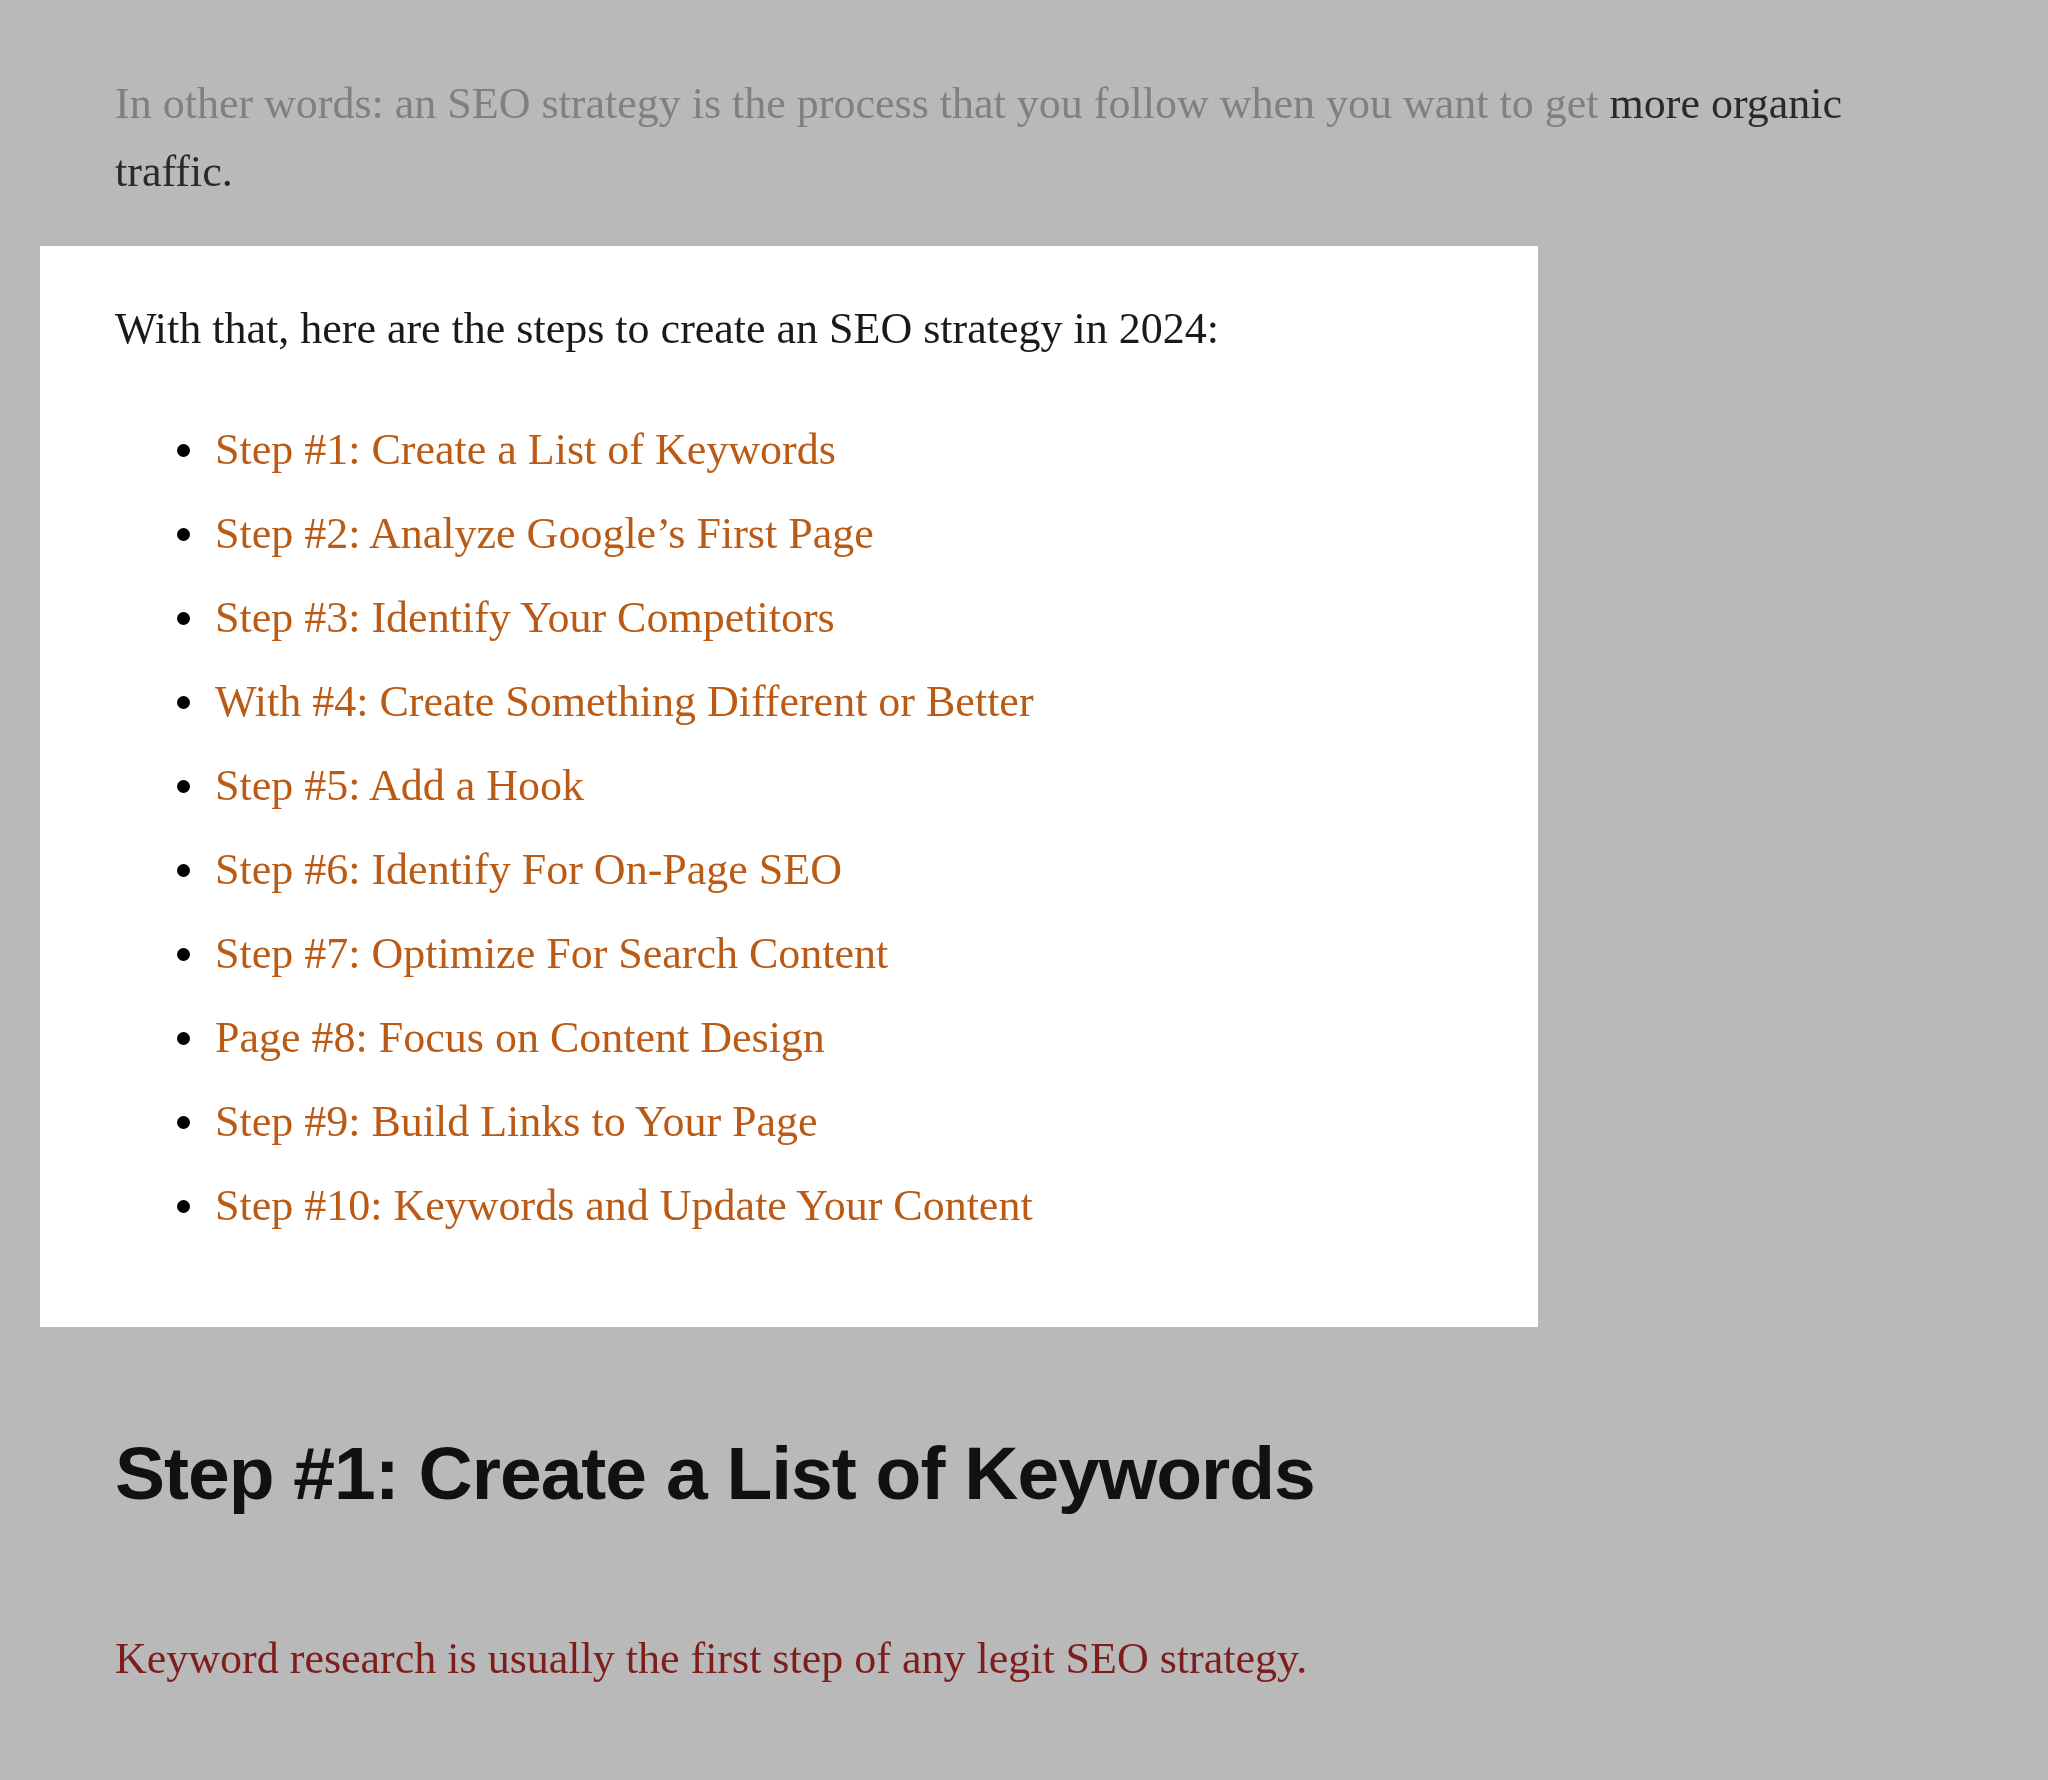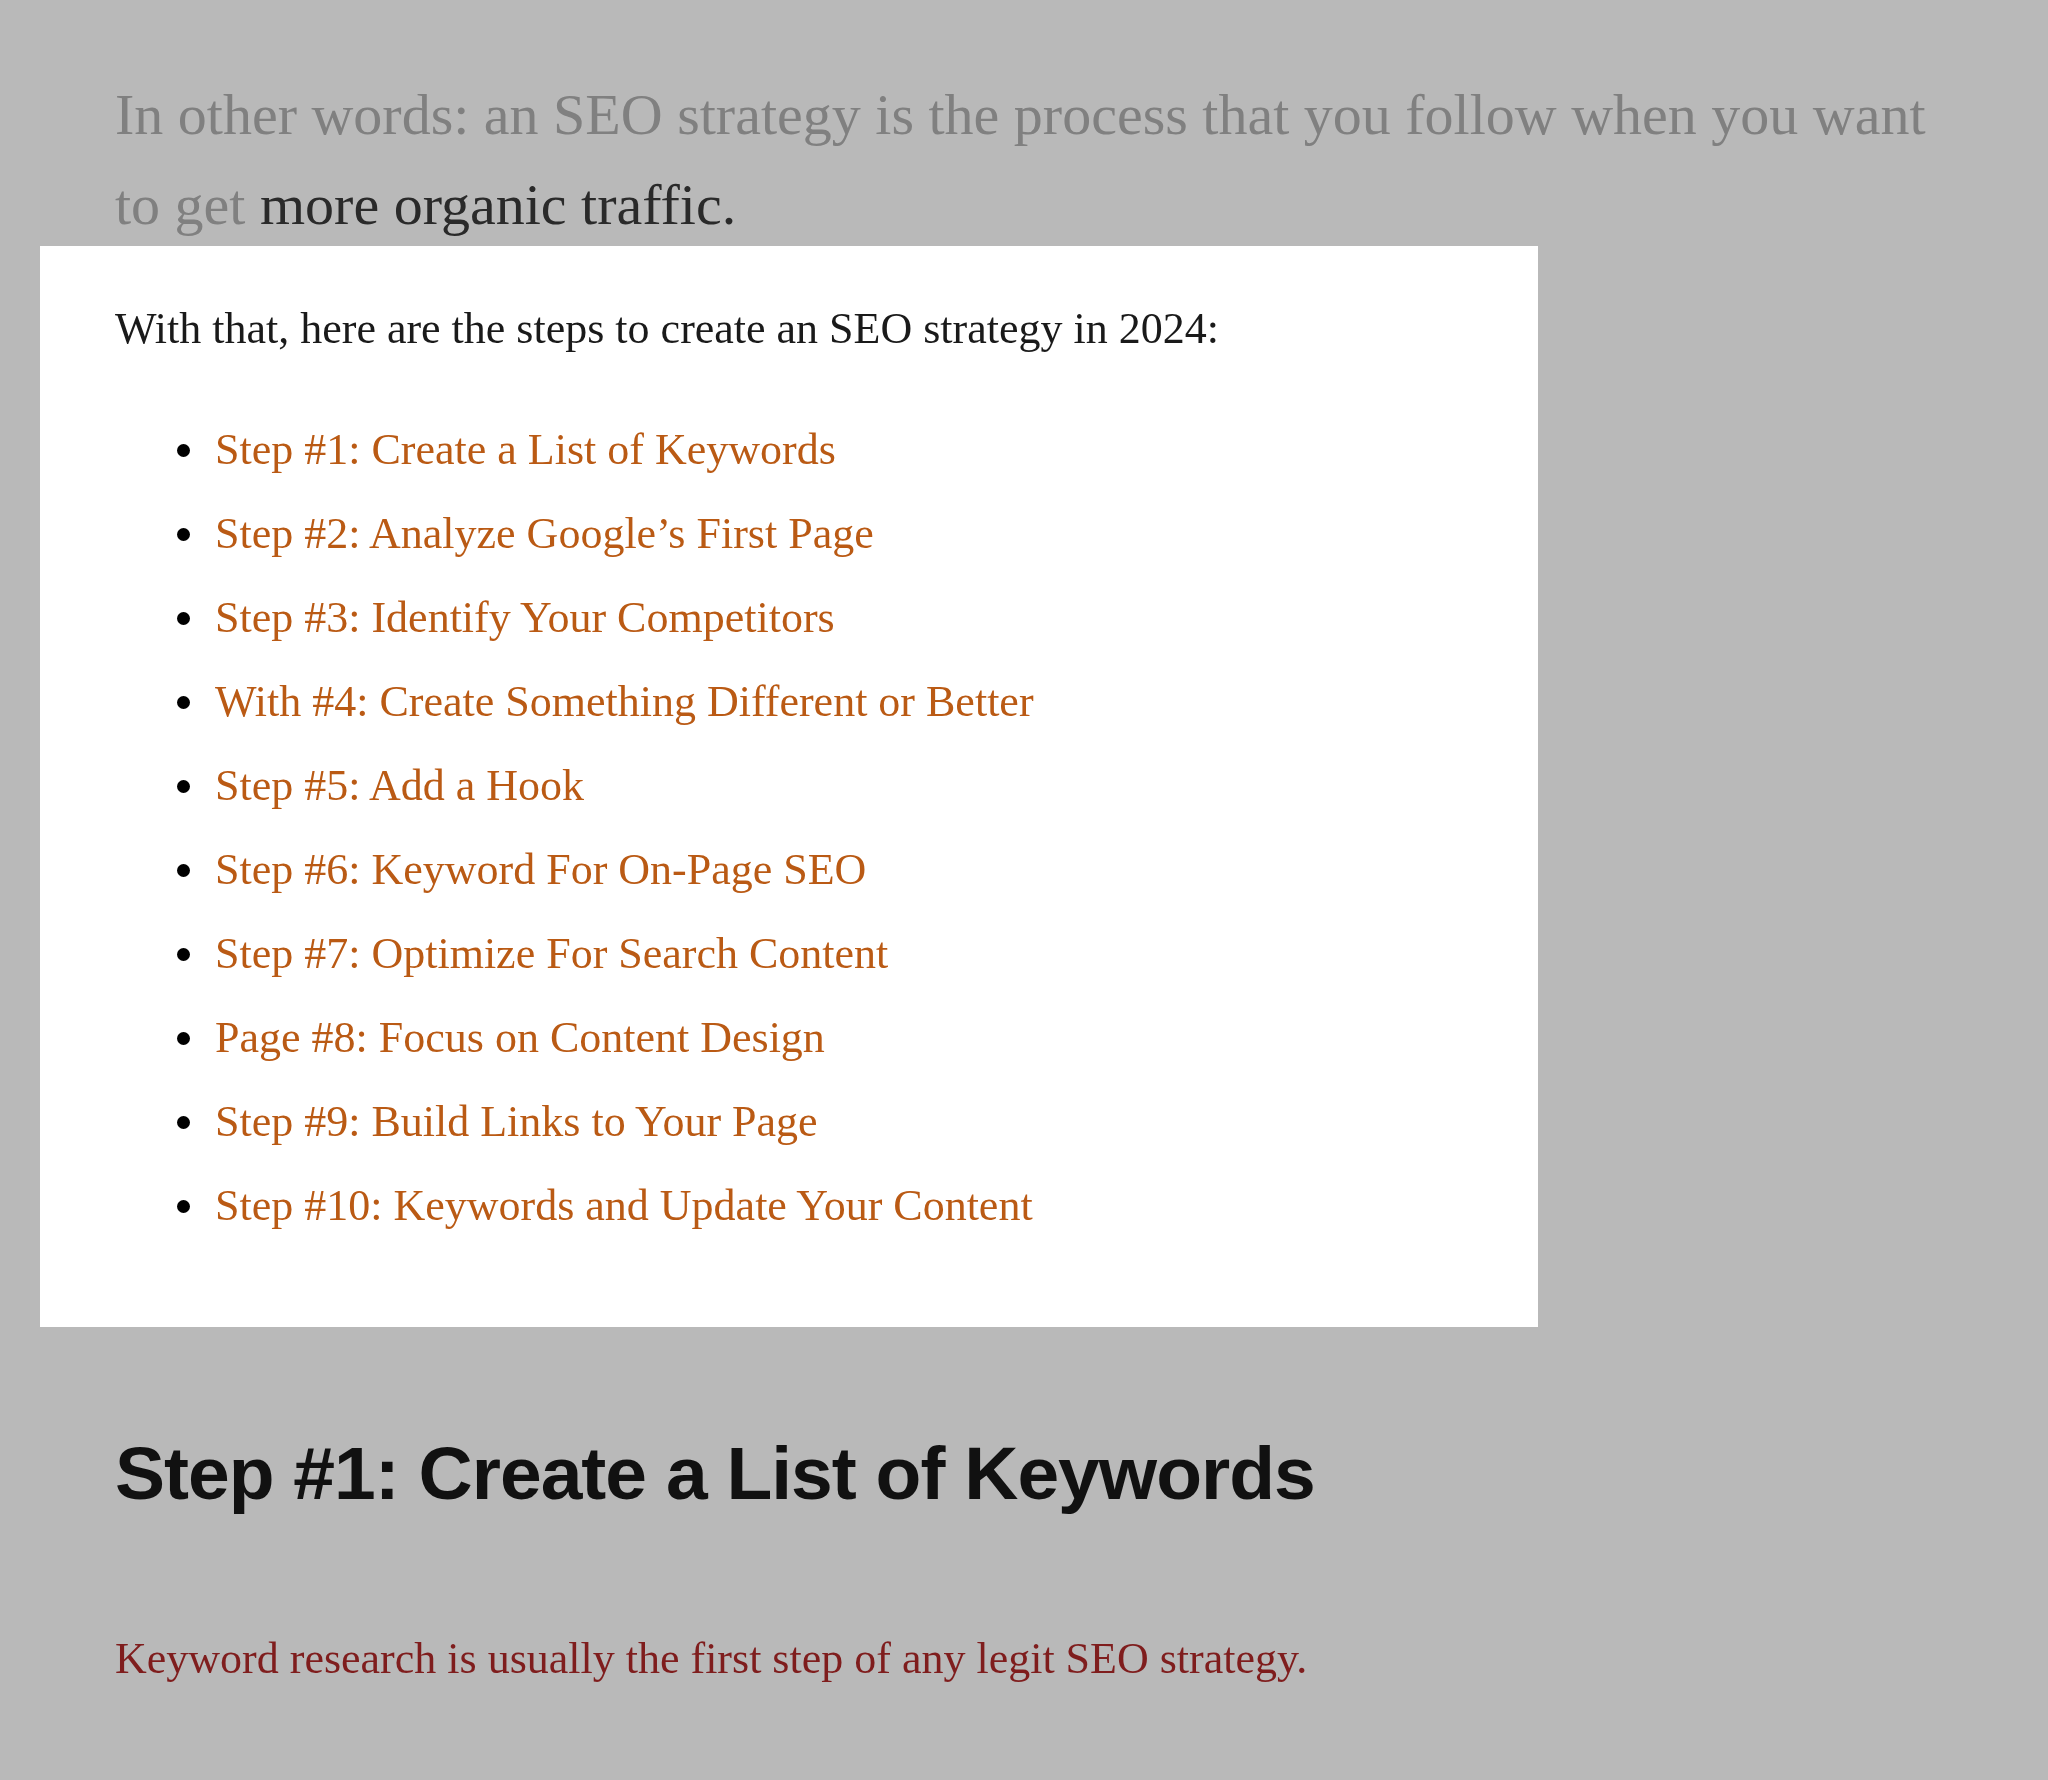--- a/index.html
+++ b/index.html
@@ -10,21 +10,21 @@
       width: 2048px;
       height: 1780px;
       overflow: hidden;
       position: relative;
     }
     .intro-text {
       position: absolute;
       left: 115px;
       top: 70px;
       width: 1820px;
-      font-size: 58px;
+      font-size: 44px;
       line-height: 1.55;
       color: #808080;
     }
     .intro-text .emph {
       color: #2a2a2a;
     }
     .content-box {
       position: absolute;
       left: 40px;
       top: 246px;
@@ -84,21 +84,21 @@
 </div>
 
 <div class="content-box">
   <div class="lead-in">With that, here are the steps to create an SEO strategy in 2024:</div>
   <ul class="steps">
     <li><a>Step #1: Create a List of Keywords</a></li>
     <li><a>Step #2: Analyze Google’s First Page</a></li>
     <li><a>Step #3: Identify Your Competitors</a></li>
     <li><a>With #4: Create Something Different or Better</a></li>
     <li><a>Step #5: Add a Hook</a></li>
-    <li><a>Step #6: Keyword For On-Page SEO</a></li>
+    <li><a>Step #6: Identify For On-Page SEO</a></li>
     <li><a>Step #7: Optimize For Search Content</a></li>
     <li><a>Page #8: Focus on Content Design</a></li>
     <li><a>Step #9: Build Links to Your Page</a></li>
     <li><a>Step #10: Keywords and Update Your Content</a></li>
   </ul>
 </div>
 
 <div class="section-heading">Step #1: Create a List of Keywords</div>
 
 <div class="body-text">Keyword research is usually the first step of any legit SEO strategy.</div>

